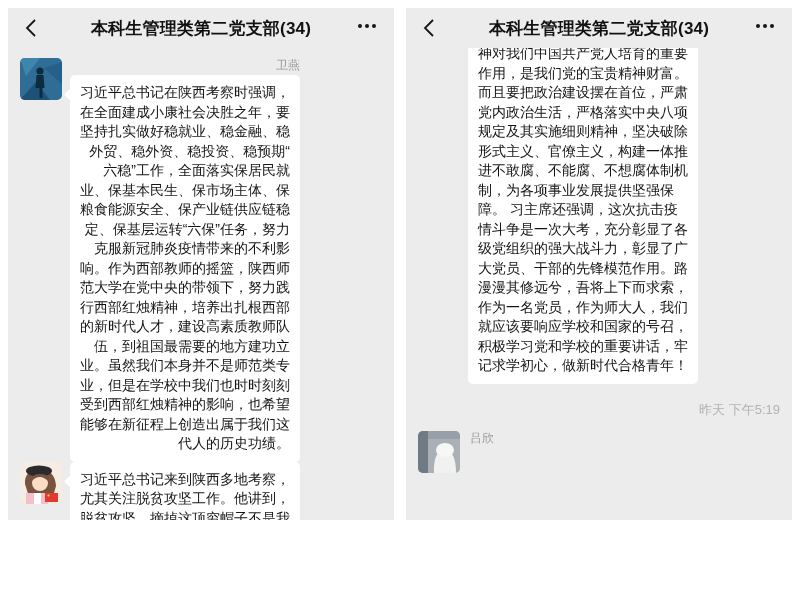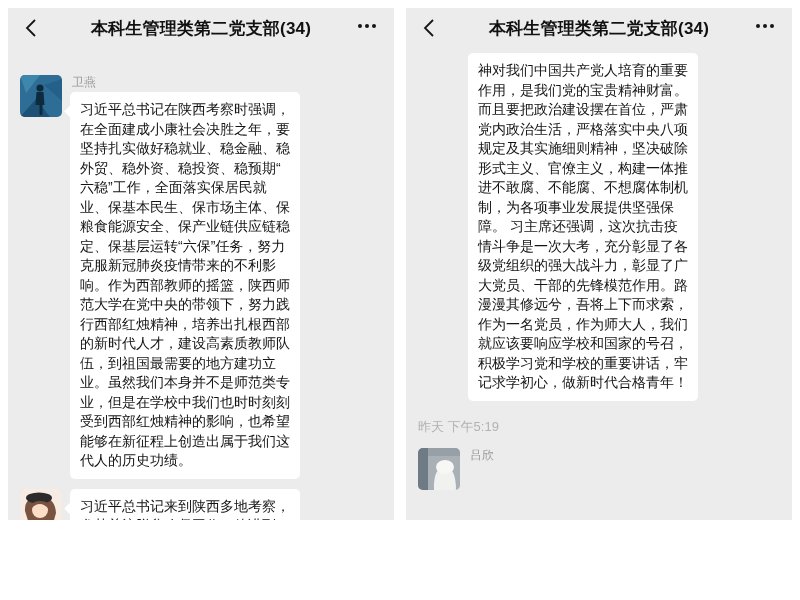--- a/index.html
+++ b/index.html
@@ -4,56 +4,56 @@
 <style>
   html,body{margin:0;padding:0;}
   body{
     width:800px;height:600px;background:#ffffff;overflow:hidden;
     font-family:"Liberation Sans","DejaVu Sans",sans-serif;
     -webkit-font-smoothing:antialiased;
   }
   .page{display:flex;gap:12px;padding:8px 8px 0;box-sizing:border-box;height:600px;}
   .panel{
     width:386px;height:512px;background:#ececec;overflow:hidden;
-    position:relative;flex-shrink:0;display:flex;flex-direction:column;gap:17px;
+    position:relative;flex-shrink:0;display:flex;flex-direction:column;
   }
   .chat-header{
     height:40px;flex-shrink:0;display:flex;align-items:center;
     position:relative;z-index:5;background:#ececec;
   }
   .back-btn{position:absolute;left:16px;top:10px;width:14px;height:20px;cursor:pointer;}
   .chat-title{
     width:100%;text-align:center;font-size:17px;font-weight:600;color:#111111;
     letter-spacing:0.2px;
   }
   .more-btn{position:absolute;right:18px;top:16px;display:flex;gap:3px;cursor:pointer;}
   .more-btn .dot{width:4px;height:4px;border-radius:50%;background:#161616;}
   .chat-body{padding:10px 12px 0;position:relative;z-index:1;}
   .msg{display:flex;align-items:flex-start;}
-  .msg.push{margin-top:10px;font-family:Liberation Serif, serif;}
+  .msg.push{font-family:Liberation Serif, serif;}
   .avatar{
     width:42px;height:42px;border-radius:5px;overflow:hidden;flex-shrink:0;
     margin-right:8px;background:#d8d8d8;
   }
   .avatar svg{display:block;}
-  .msg-main{min-width:0;}
+  .msg-main{min-width:0;text-align:right;}
   .sender{font-size:12px;color:#9b9b9b;margin:0 0 3px 2px;line-height:14px;}
   .bubble{
     display:inline-block;background:#ffffff;border-radius:5px;
     padding:8px 10px;font-size:14px;line-height:19.5px;color:#141414;
     white-space:pre-wrap;max-width:280px;position:relative;box-sizing:border-box;
   }
   .bubble::before{
     content:"";position:absolute;left:-4px;top:15px;width:9px;height:9px;
     background:#ffffff;transform:rotate(45deg);
   }
   .bubble.cut-top{margin-top:-22px;margin-left:50px;}
   .bubble.cut-top::before{display:none;}
   .timestamp{
-    text-align:left;font-size:13px;color:#b2b2b2;margin:18px 0 14px;line-height:15px;
+    text-align:right;font-size:13px;color:#b2b2b2;margin:18px 0 14px;line-height:15px;
   }
 </style>
 </head>
 <body>
 
 <div class="page">
 
   <section class="panel">
     <header class="chat-header">
       <div class="back-btn">

